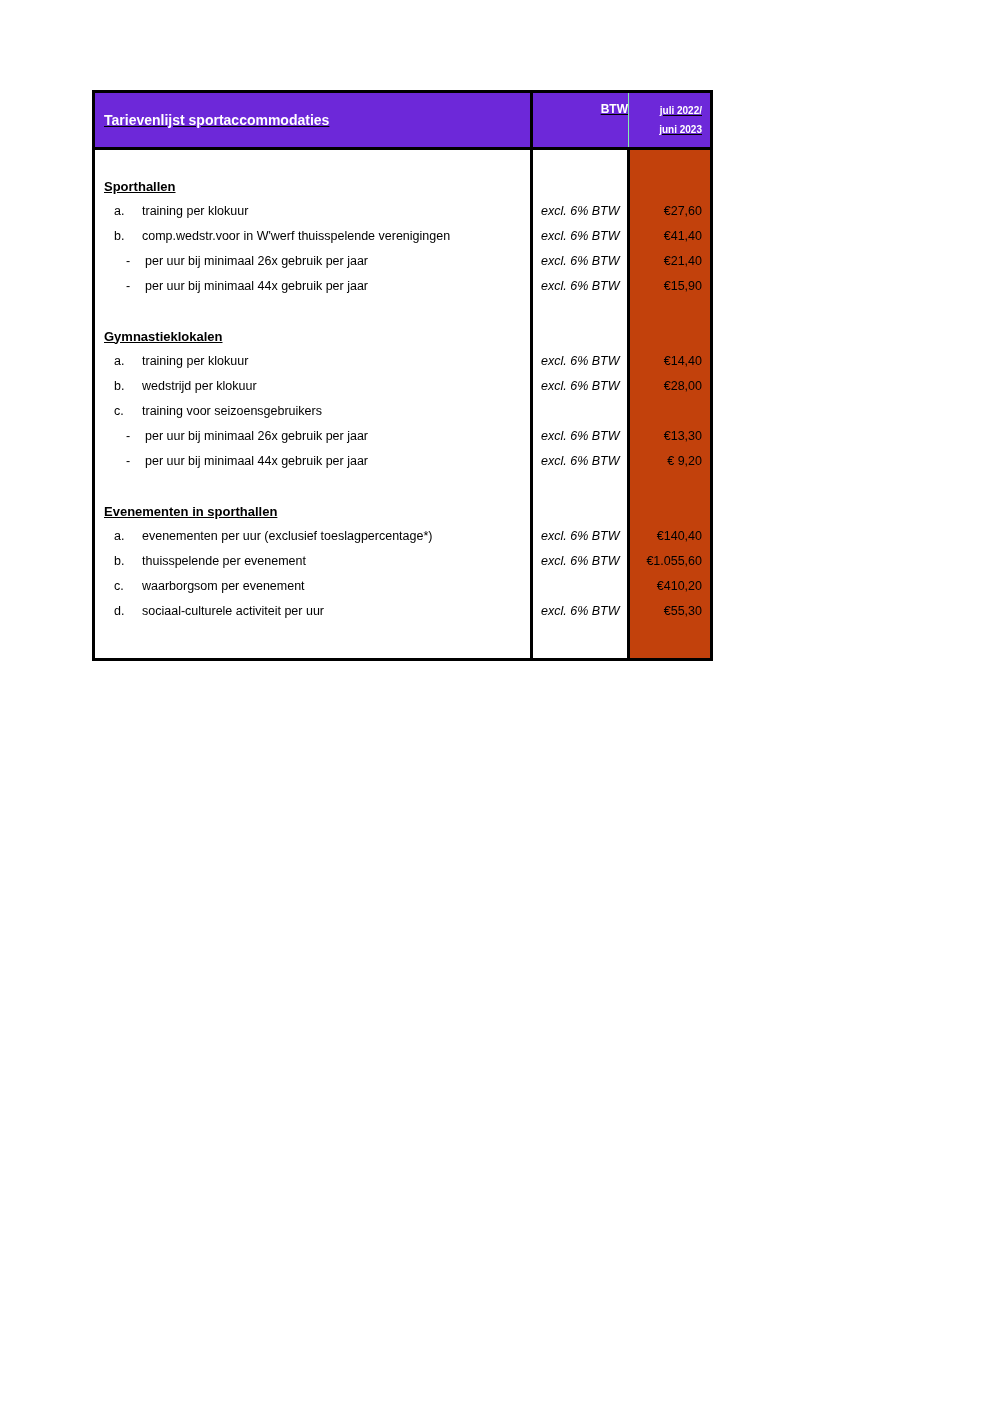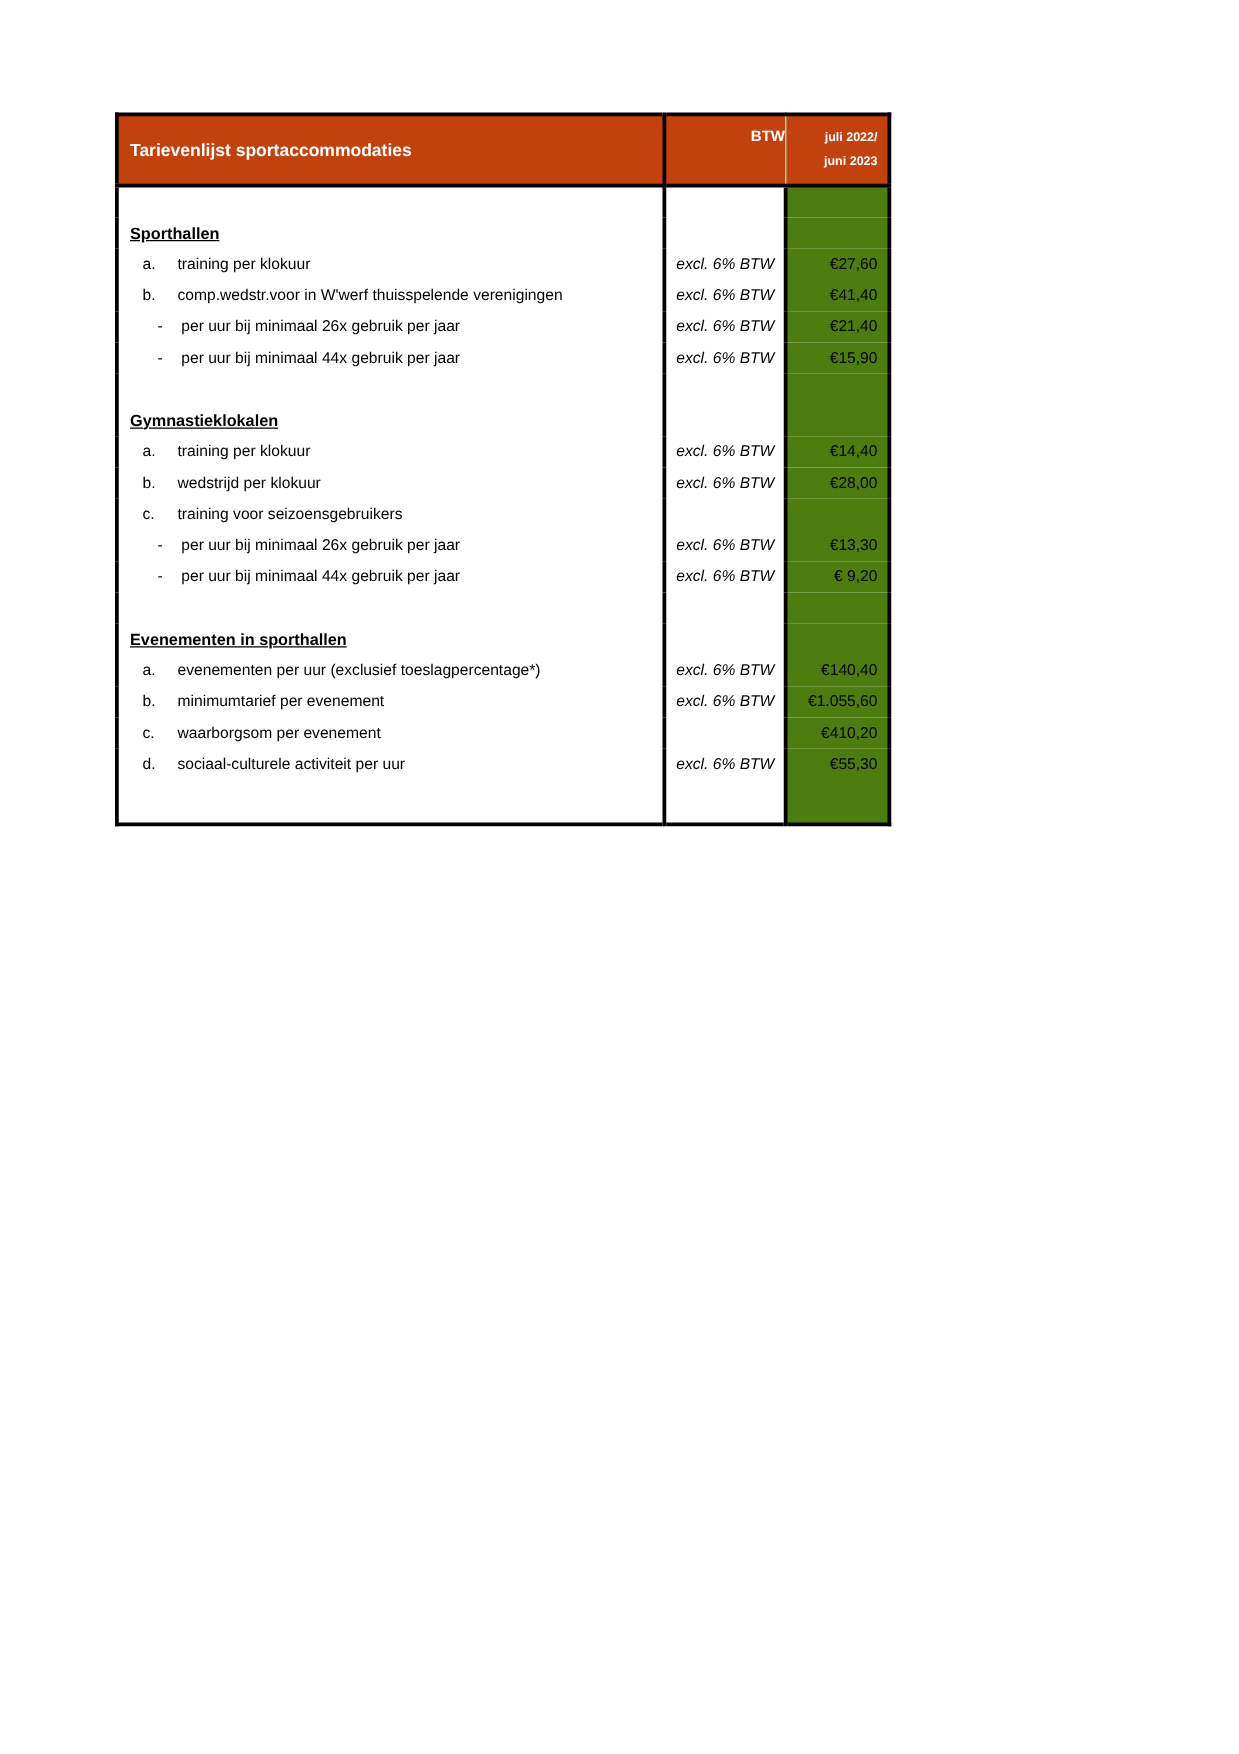--- a/index.html
+++ b/index.html
@@ -25,21 +25,22 @@
     table-layout: fixed;
     border: 3px solid #000000;
   }
 
   #tariff-table col.c-desc  { width: 438px; }
   #tariff-table col.c-btw   { width: 97px; }
   #tariff-table col.c-price { width: 83px; }
 
   
   thead tr {
-    background: #c2410c;
+    background: #6d28d9;
+    text-decoration: underline;
   }
   thead th {
     border: none;
     padding: 0;
     vertical-align: middle;
     color: #ffffff;
     font-weight: bold;
     font-size: 14px;
     height: 57px;
     box-sizing: border-box;
@@ -85,21 +86,21 @@
   }
   td.d-btw {
     border-right: 3px solid #000000;
     font-style: italic;
     font-size: 12.5px;
     text-align: left;
     padding-left: 8px;
     margin-top: 36px;
   }
   td.d-price {
-    background: #4d7c0f;
+    background: #c2410c;
     text-align: right;
     padding-right: 8px;
     font-size: 12.5px;
   }
 
   
   .itm-key {
     display: inline-block;
     width: 28px;
     margin-left: 10px;
@@ -220,21 +221,21 @@
         <td class="d-desc"><span class="sect-head">Evenementen in sporthallen</span></td>
         <td class="d-btw"></td>
         <td class="d-price"></td>
       </tr>
       <tr>
         <td class="d-desc"><span><span class="itm-key">a.</span><span class="itm-text">evenementen per uur (exclusief toeslagpercentage*)</span></span></td>
         <td class="d-btw">excl. 6% BTW</td>
         <td class="d-price">€140,40</td>
       </tr>
       <tr>
-        <td class="d-desc"><span><span class="itm-key">b.</span><span class="itm-text">minimumtarief per evenement</span></span></td>
+        <td class="d-desc"><span><span class="itm-key">b.</span><span class="itm-text">thuisspelende per evenement</span></span></td>
         <td class="d-btw">excl. 6% BTW</td>
         <td class="d-price">€1.055,60</td>
       </tr>
       <tr>
         <td class="d-desc"><span><span class="itm-key">c.</span><span class="itm-text">waarborgsom per evenement</span></span></td>
         <td class="d-btw"></td>
         <td class="d-price">€410,20</td>
       </tr>
       <tr>
         <td class="d-desc"><span><span class="itm-key">d.</span><span class="itm-text">sociaal-culturele activiteit per uur</span></span></td>

